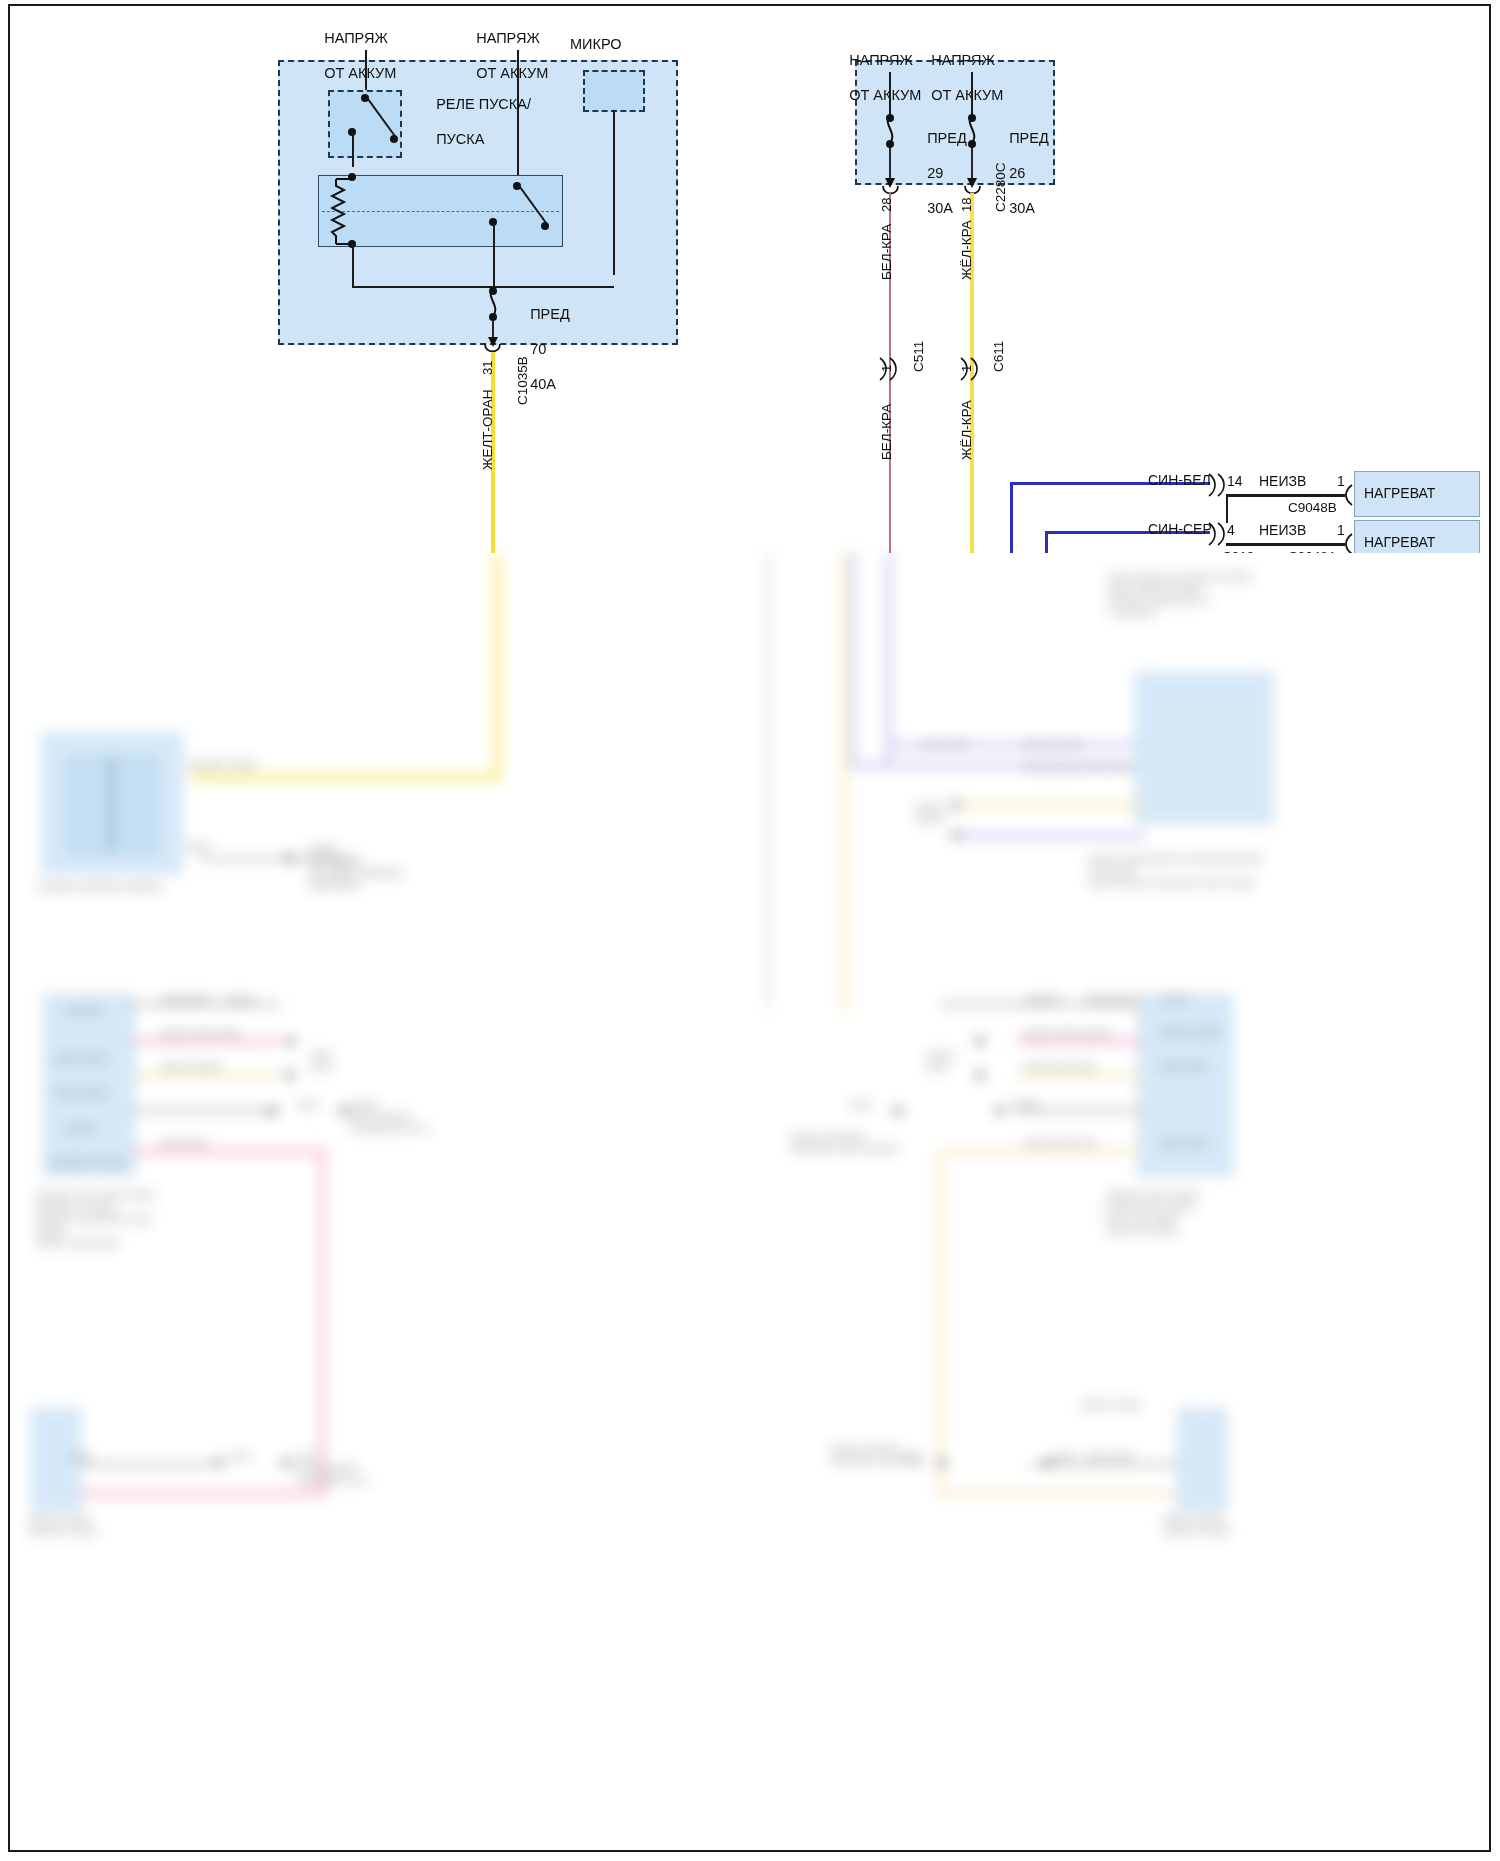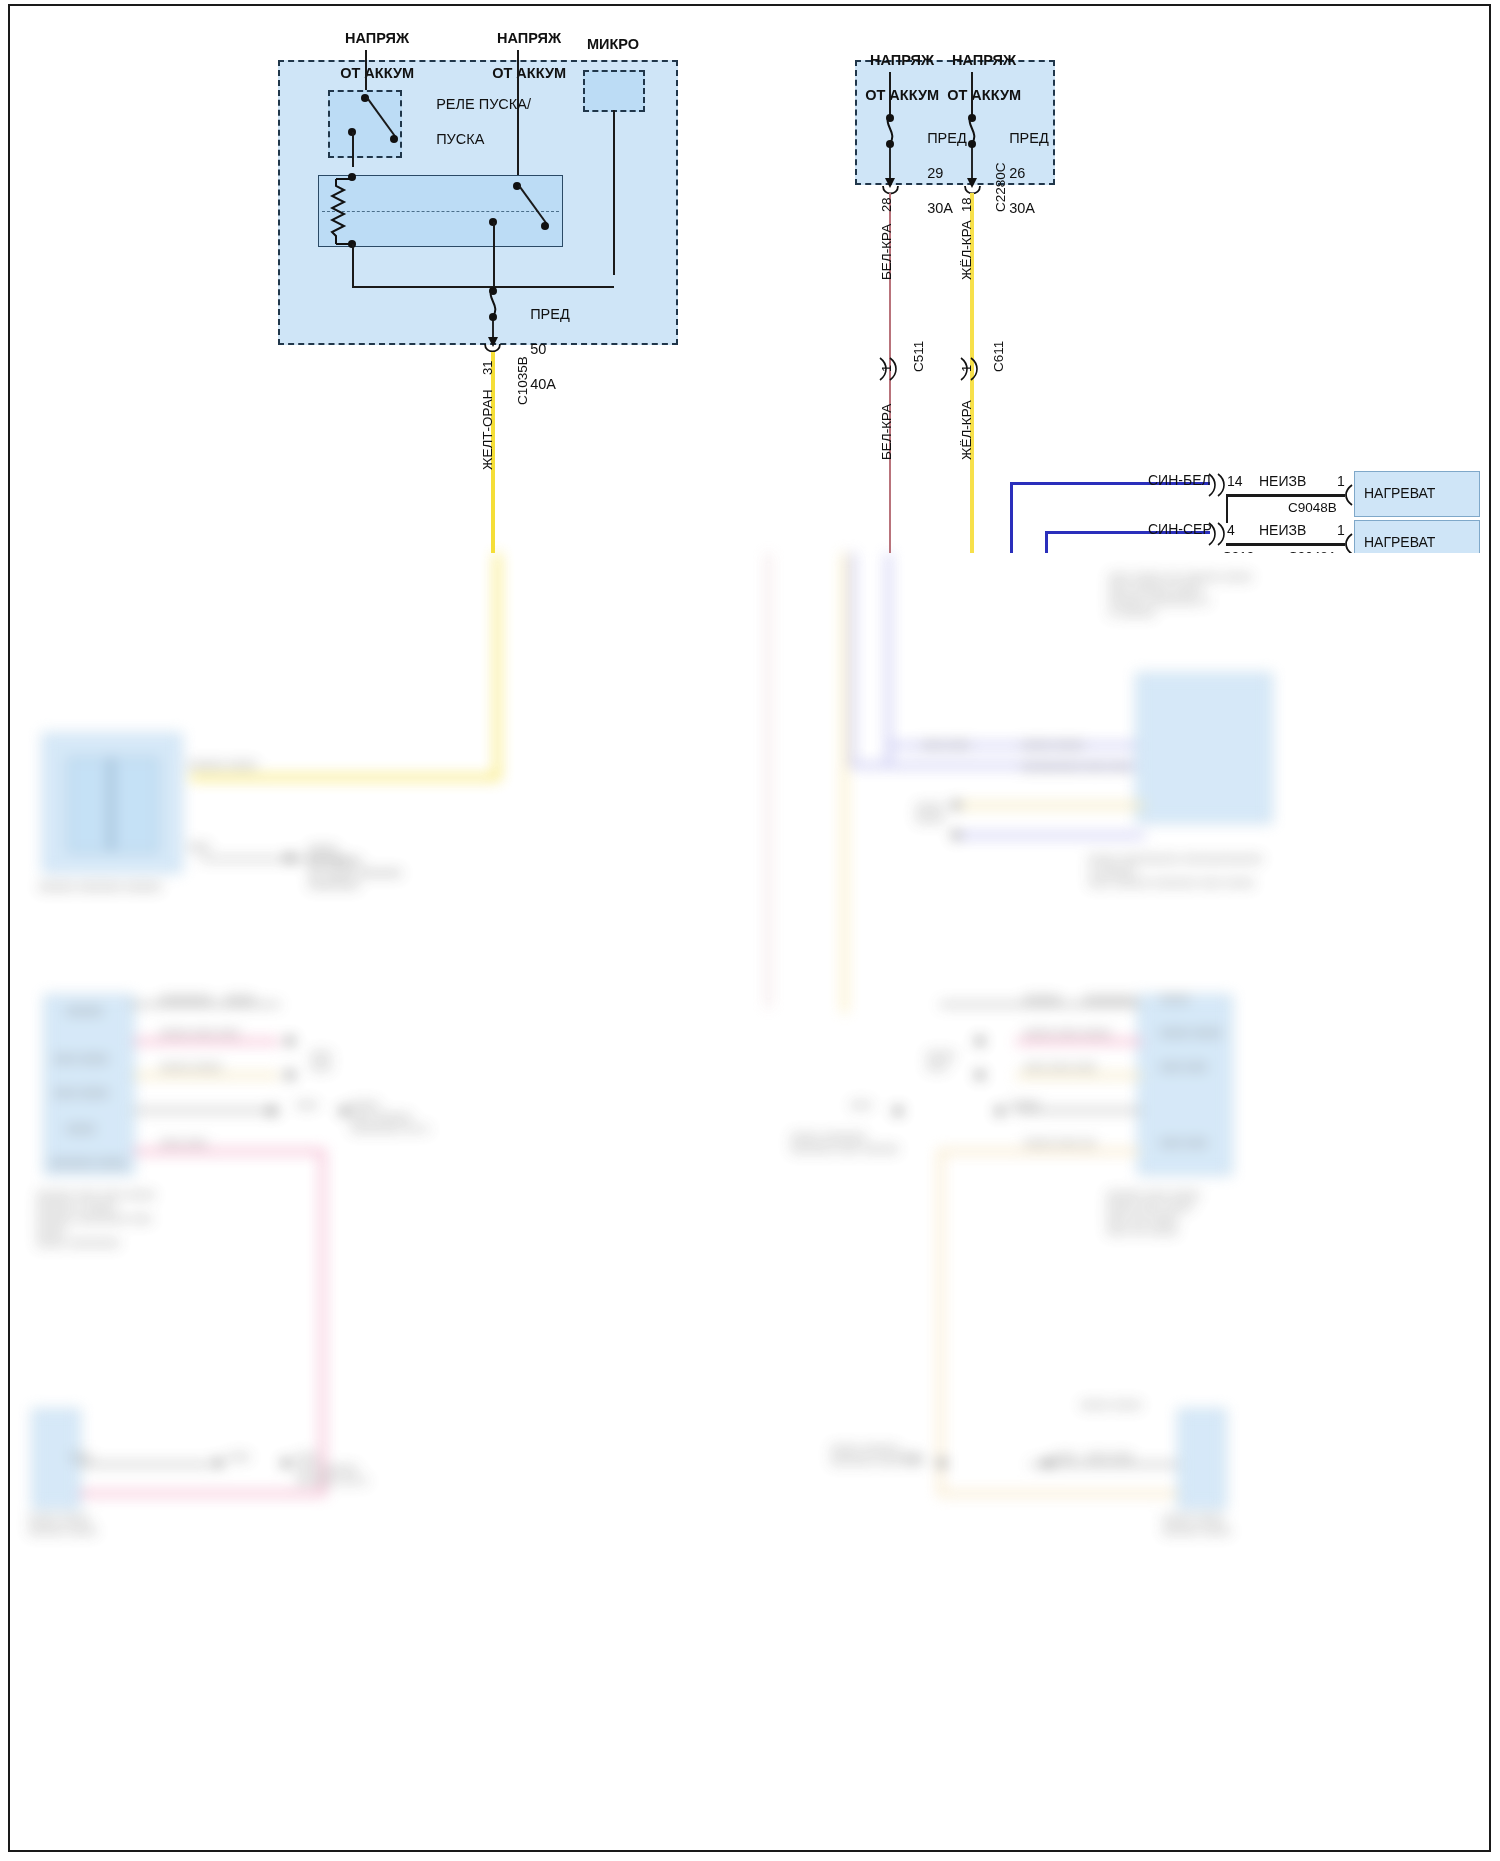--- a/index.html
+++ b/index.html
@@ -11,21 +11,21 @@
   #page-border{position:absolute;left:8px;top:4px;width:1483px;height:1848px;
                border:2px solid #1a1a1a;box-sizing:border-box;background:#fff;}
 
   
   #blur-layer{position:absolute;left:10px;top:553px;width:1479px;height:1297px;
               overflow:hidden;filter:blur(7px);opacity:.85;}
   #sharp-layer{position:absolute;left:0;top:0;width:1500px;height:553px;overflow:hidden;}
 
   .abs{position:absolute;}
   .txt{position:absolute;font-size:14.5px;color:#111;line-height:1.22;white-space:pre;}
-  .txt.c{text-align:center;font-weight:bold;}
+  .txt.c{text-align:left;}
   .txt.r{text-align:right;}
   .small{font-size:13px;}
   .vtxt{position:absolute;font-size:14px;color:#111;white-space:nowrap;
         transform-origin:0 0;transform:rotate(-90deg);}
 
   
   .module{position:absolute;background:#cfe5f7;border:2px dashed #20364a;box-sizing:border-box;}
   .inner-dashed{position:absolute;background:#bcdcf5;border:2px dashed #20364a;box-sizing:border-box;}
   .inner-solid{position:absolute;background:#bcdcf5;border:1.5px solid #2b4a66;box-sizing:border-box;}
   .compbox{position:absolute;background:#cfe5f7;border:1px solid #7fa8c9;box-sizing:border-box;}
@@ -214,21 +214,21 @@
     <div class="wire wv" style="left:493px;top:222px;height:66px;"></div>
 
 
     <div class="dot" style="left:489px;top:287px;"></div>
     <svg class="abs" style="left:484px;top:290px;" width="22" height="30">
       <path d="M9 0 C 1 6, 17 16, 9 26" fill="none" stroke="#111" stroke-width="2"></path>
     </svg>
     <div class="dot" style="left:489px;top:313px;"></div>
     <div class="txt" style="left:506px;top:288px;">
       <span>ПРЕД</span><br>
-      <span>50</span><br>
+      <span>70</span><br>
       <span>40A</span>
     </div>
     <svg class="abs" style="left:486px;top:315px;" width="16" height="34">
       <line x1="7" y1="0" x2="7" y2="24" stroke="#111" stroke-width="1.8"></line>
       <polygon points="7,32 2,22 12,22" fill="#111"></polygon>
     </svg>
 
     <svg class="abs" style="left:482px;top:344px;" width="24" height="18">
       <path d="M3 0 C 3 10, 18 10, 18 0" fill="none" stroke="#111" stroke-width="1.8"></path>
     </svg>

